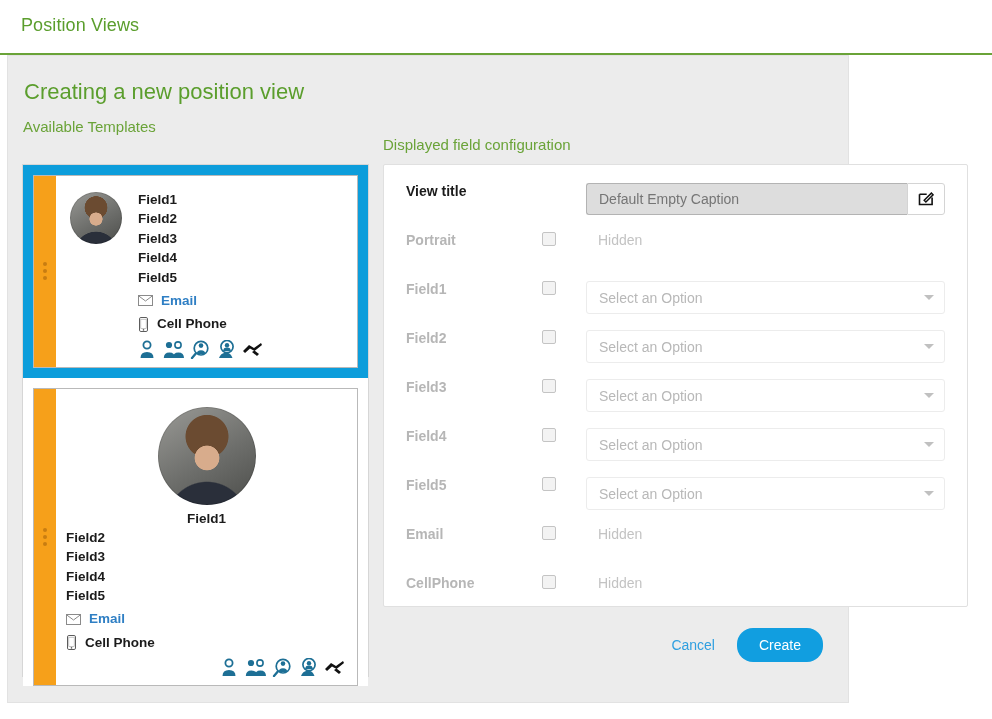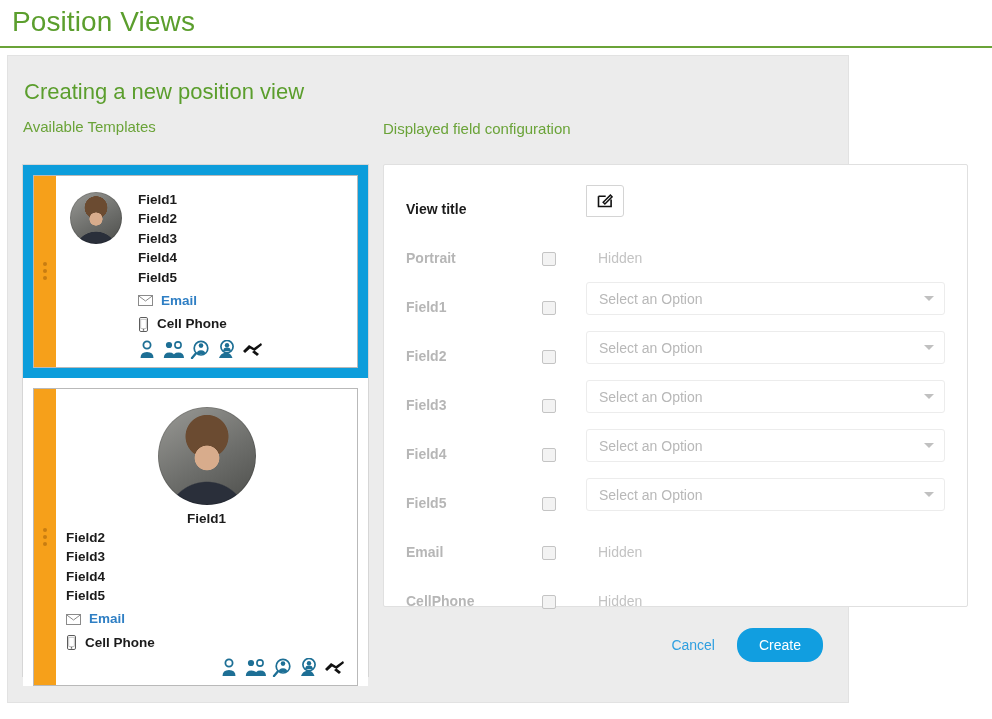--- a/index.html
+++ b/index.html
@@ -16,22 +16,22 @@
     overflow: hidden;
     position: relative;
   }
 
   
   .page-header {
     padding: 6px 0 8px 12px;
     border-bottom: 2px solid #6aa338;
   }
   .page-header h1 {
-    margin: 0;
-    font-size: 28px;
+    margin: 9px;
+    font-size: 18px;
     font-weight: 400;
     color: #5b9e2d;
     letter-spacing: 0.1px;
   }
 
   
   .panel {
     position: absolute;
     left: 7px;
     top: 55px;
@@ -55,21 +55,21 @@
     font-weight: 400;
   }
   .label-templates {
     position: absolute;
     left: 15px;
     top: 62px;
   }
   .label-config {
     position: absolute;
     left: 375px;
-    top: 64px;
+    top: 80px;
     text-align: right;
   }
 
   
   .templates-box {
     position: absolute;
     left: 14px;
     top: 108px;
     width: 347px;
     height: 513px;
@@ -185,21 +185,21 @@
     height: 443px;
     background: #ffffff;
     border: 1px solid #e0e0e0;
     border-radius: 2px;
     box-sizing: border-box;
     padding: 18px 22px 10px 22px;
   }
 
   .cfg-row {
     display: flex;
-    align-items: flex-end;
+    align-items: flex-start;
     margin-bottom: 15px;
     height: 34px;
     gap: 6px;
   }
   .cfg-label {
     width: 130px;
     flex: 0 0 130px;
     font-size: 14px;
     color: #b6b6b6;
     font-weight: 700;
@@ -490,20 +490,21 @@
     </div>
 
   </div>
 
   <div class="config-box">
 
     <div class="cfg-row">
       <div class="cfg-label active">View title</div>
       <div class="cfg-check"></div>
       <div class="cfg-field">
+        <input class="title-input" type="text" value="" placeholder="Default Empty Caption" style="">
         <div class="title-edit-btn">
           <span>
             <svg width="16" height="16" viewBox="0 0 16 16">
                 <path d="M1.5 4.2 h7.2 M1.5 4.2 v10.3 h12.6 v-7" fill="none" stroke="#111" stroke-width="1.6"></path>
                 <path d="M6.2 10.3 L13.4 3.1 L15.1 4.8 L7.9 12 Z" fill="none" stroke="#111" stroke-width="1.5"></path>
               </svg>
           </span>
         </div>
       </div>
     </div>

